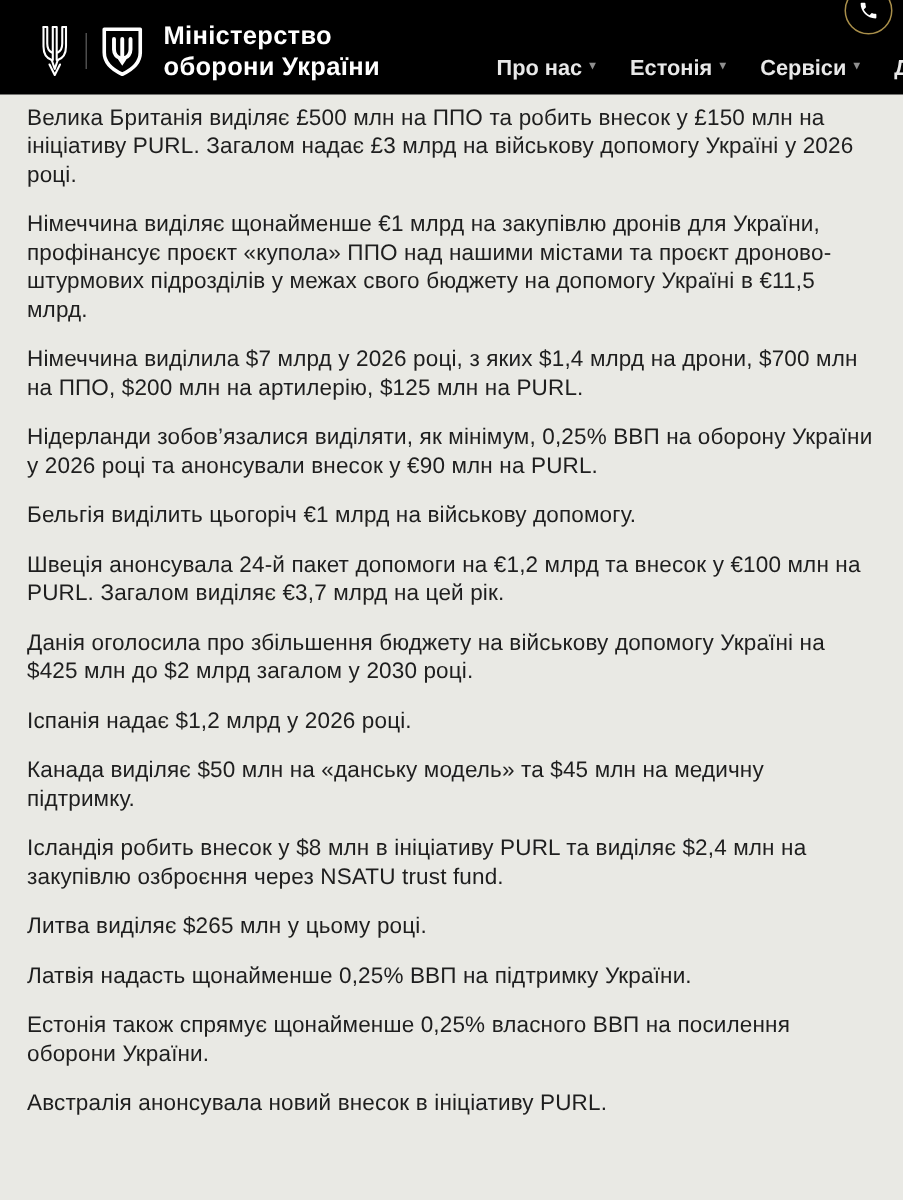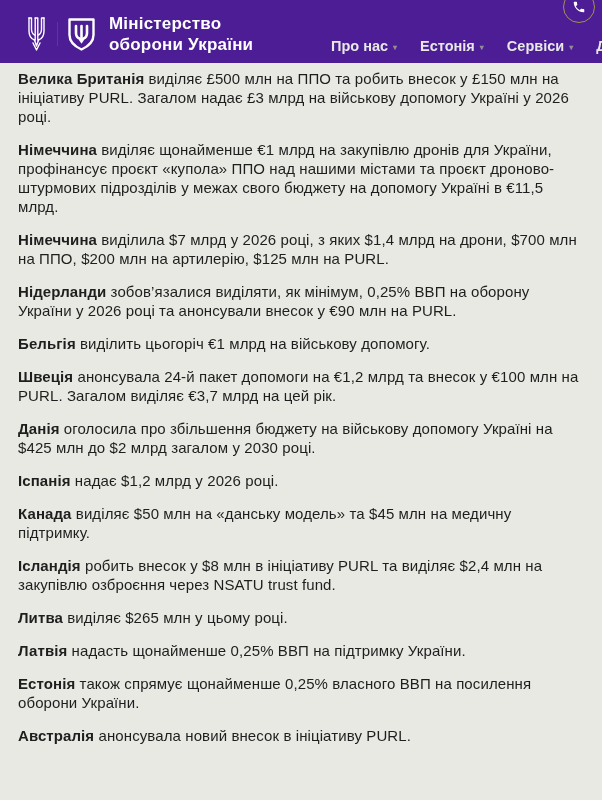--- a/index.html
+++ b/index.html
@@ -10,21 +10,21 @@
     overflow: hidden;
     background: #e9e9e4;
     font-family: "Liberation Sans", sans-serif;
   }
   .page { width: 602px; height: 800px; position: relative; }
 
   
   header.site-header {
     position: relative;
     height: 63px;
-    background: #4c1d95;
+    background: #000000;
     overflow: hidden;
   }
   .logo {
     position: absolute;
     left: 25px;
     top: 13px;
     display: flex;
     align-items: center;
   }
   .trident-wrap { width: 23px; height: 36px; display: flex; align-items: center; }
@@ -48,21 +48,20 @@
   nav.main-nav {
     position: absolute;
     left: 331px;
     bottom: 9px;
     display: flex;
     gap: 23px;
     white-space: nowrap;
   }
   .nav-item {
     display: inline-flex;
-    align-items: center;
     color: #e8e8e8;
     font-size: 14.5px;
     font-weight: 600;
     text-decoration: none;
     cursor: pointer;
   }
   .chevron {
     font-size: 8px;
     color: #8f8f8f;
     margin-left: 5px;
@@ -87,21 +86,21 @@
   main.content {
     padding: 6px 18px 0 18px;
   }
   p.aid-para {
     margin: 0 0 14px 0;
     font-size: 15px;
     line-height: 19px;
     color: #1e1e1e;
     letter-spacing: 0.1px;
   }
-  p.aid-para strong { font-weight: 700; text-align: right; }
+  p.aid-para strong { font-weight: 400; text-align: right; }
 </style>
 </head>
 <body>
 
 <div class="page">
 
   <header class="site-header">
     <div class="logo">
       <span class="trident-wrap">
         <svg width="23" height="36" viewBox="0 0 23 36" fill="none" stroke="#ffffff" stroke-width="1.4" stroke-linejoin="round" stroke-linecap="round">

